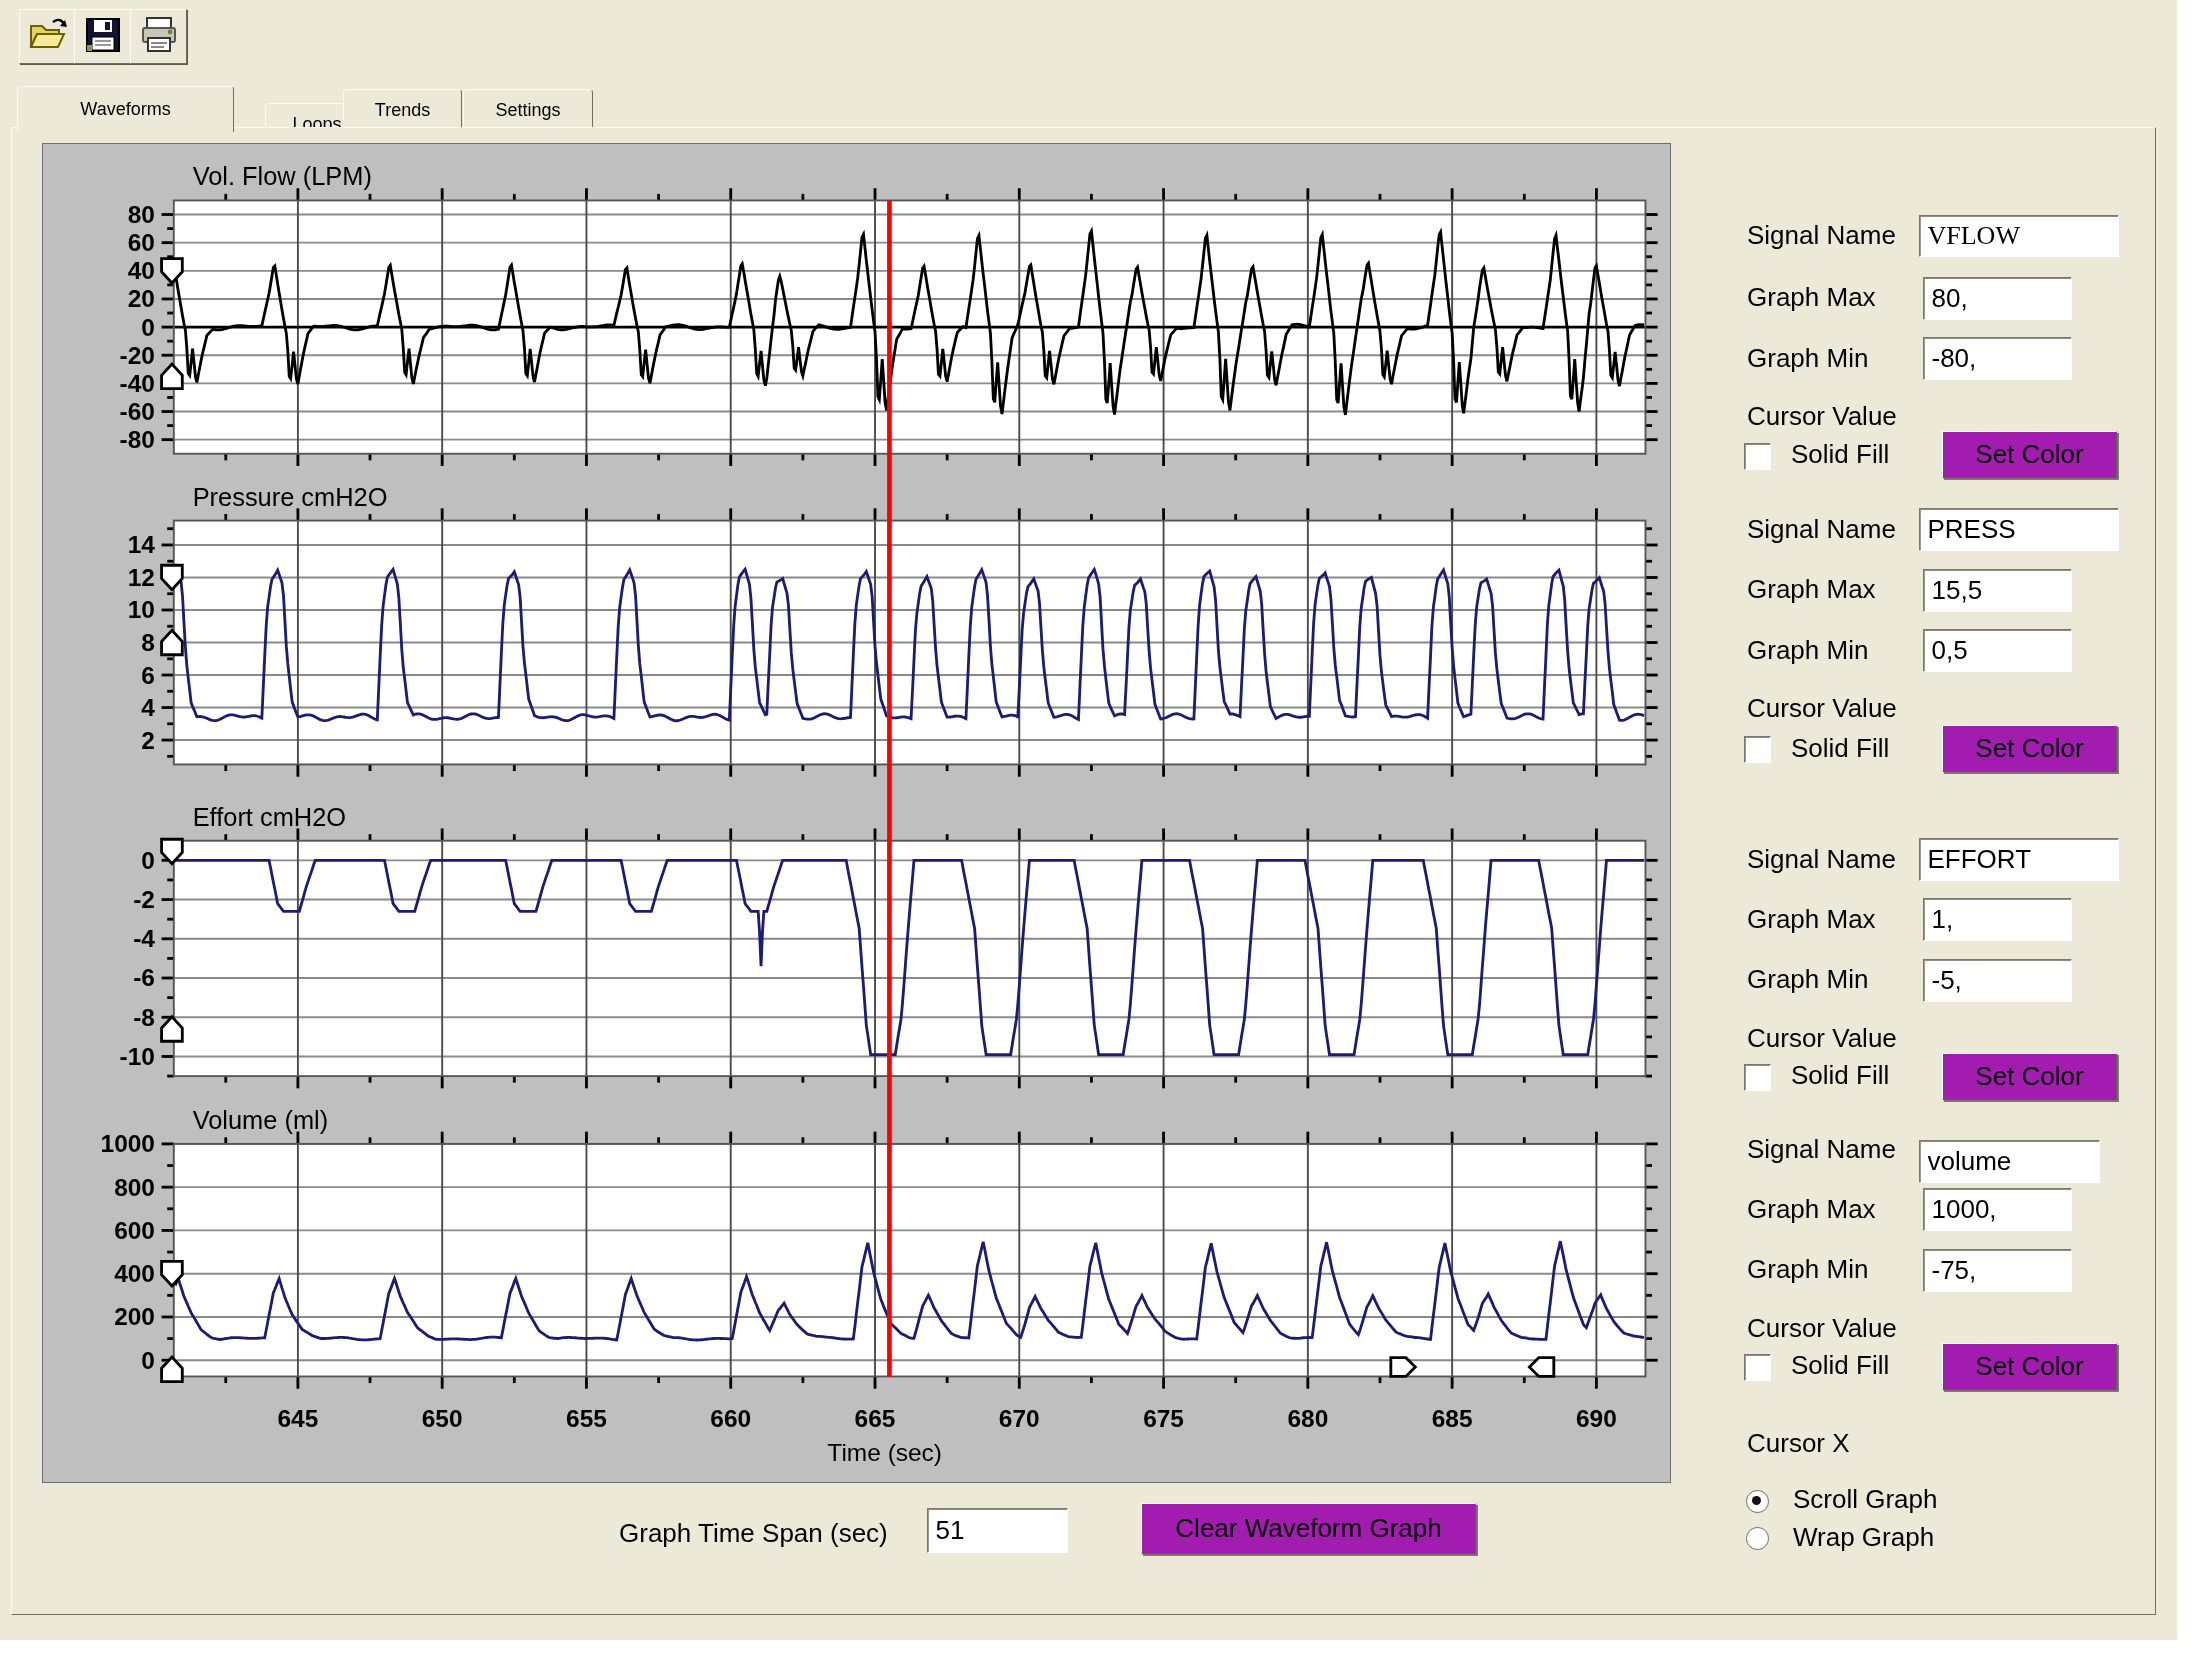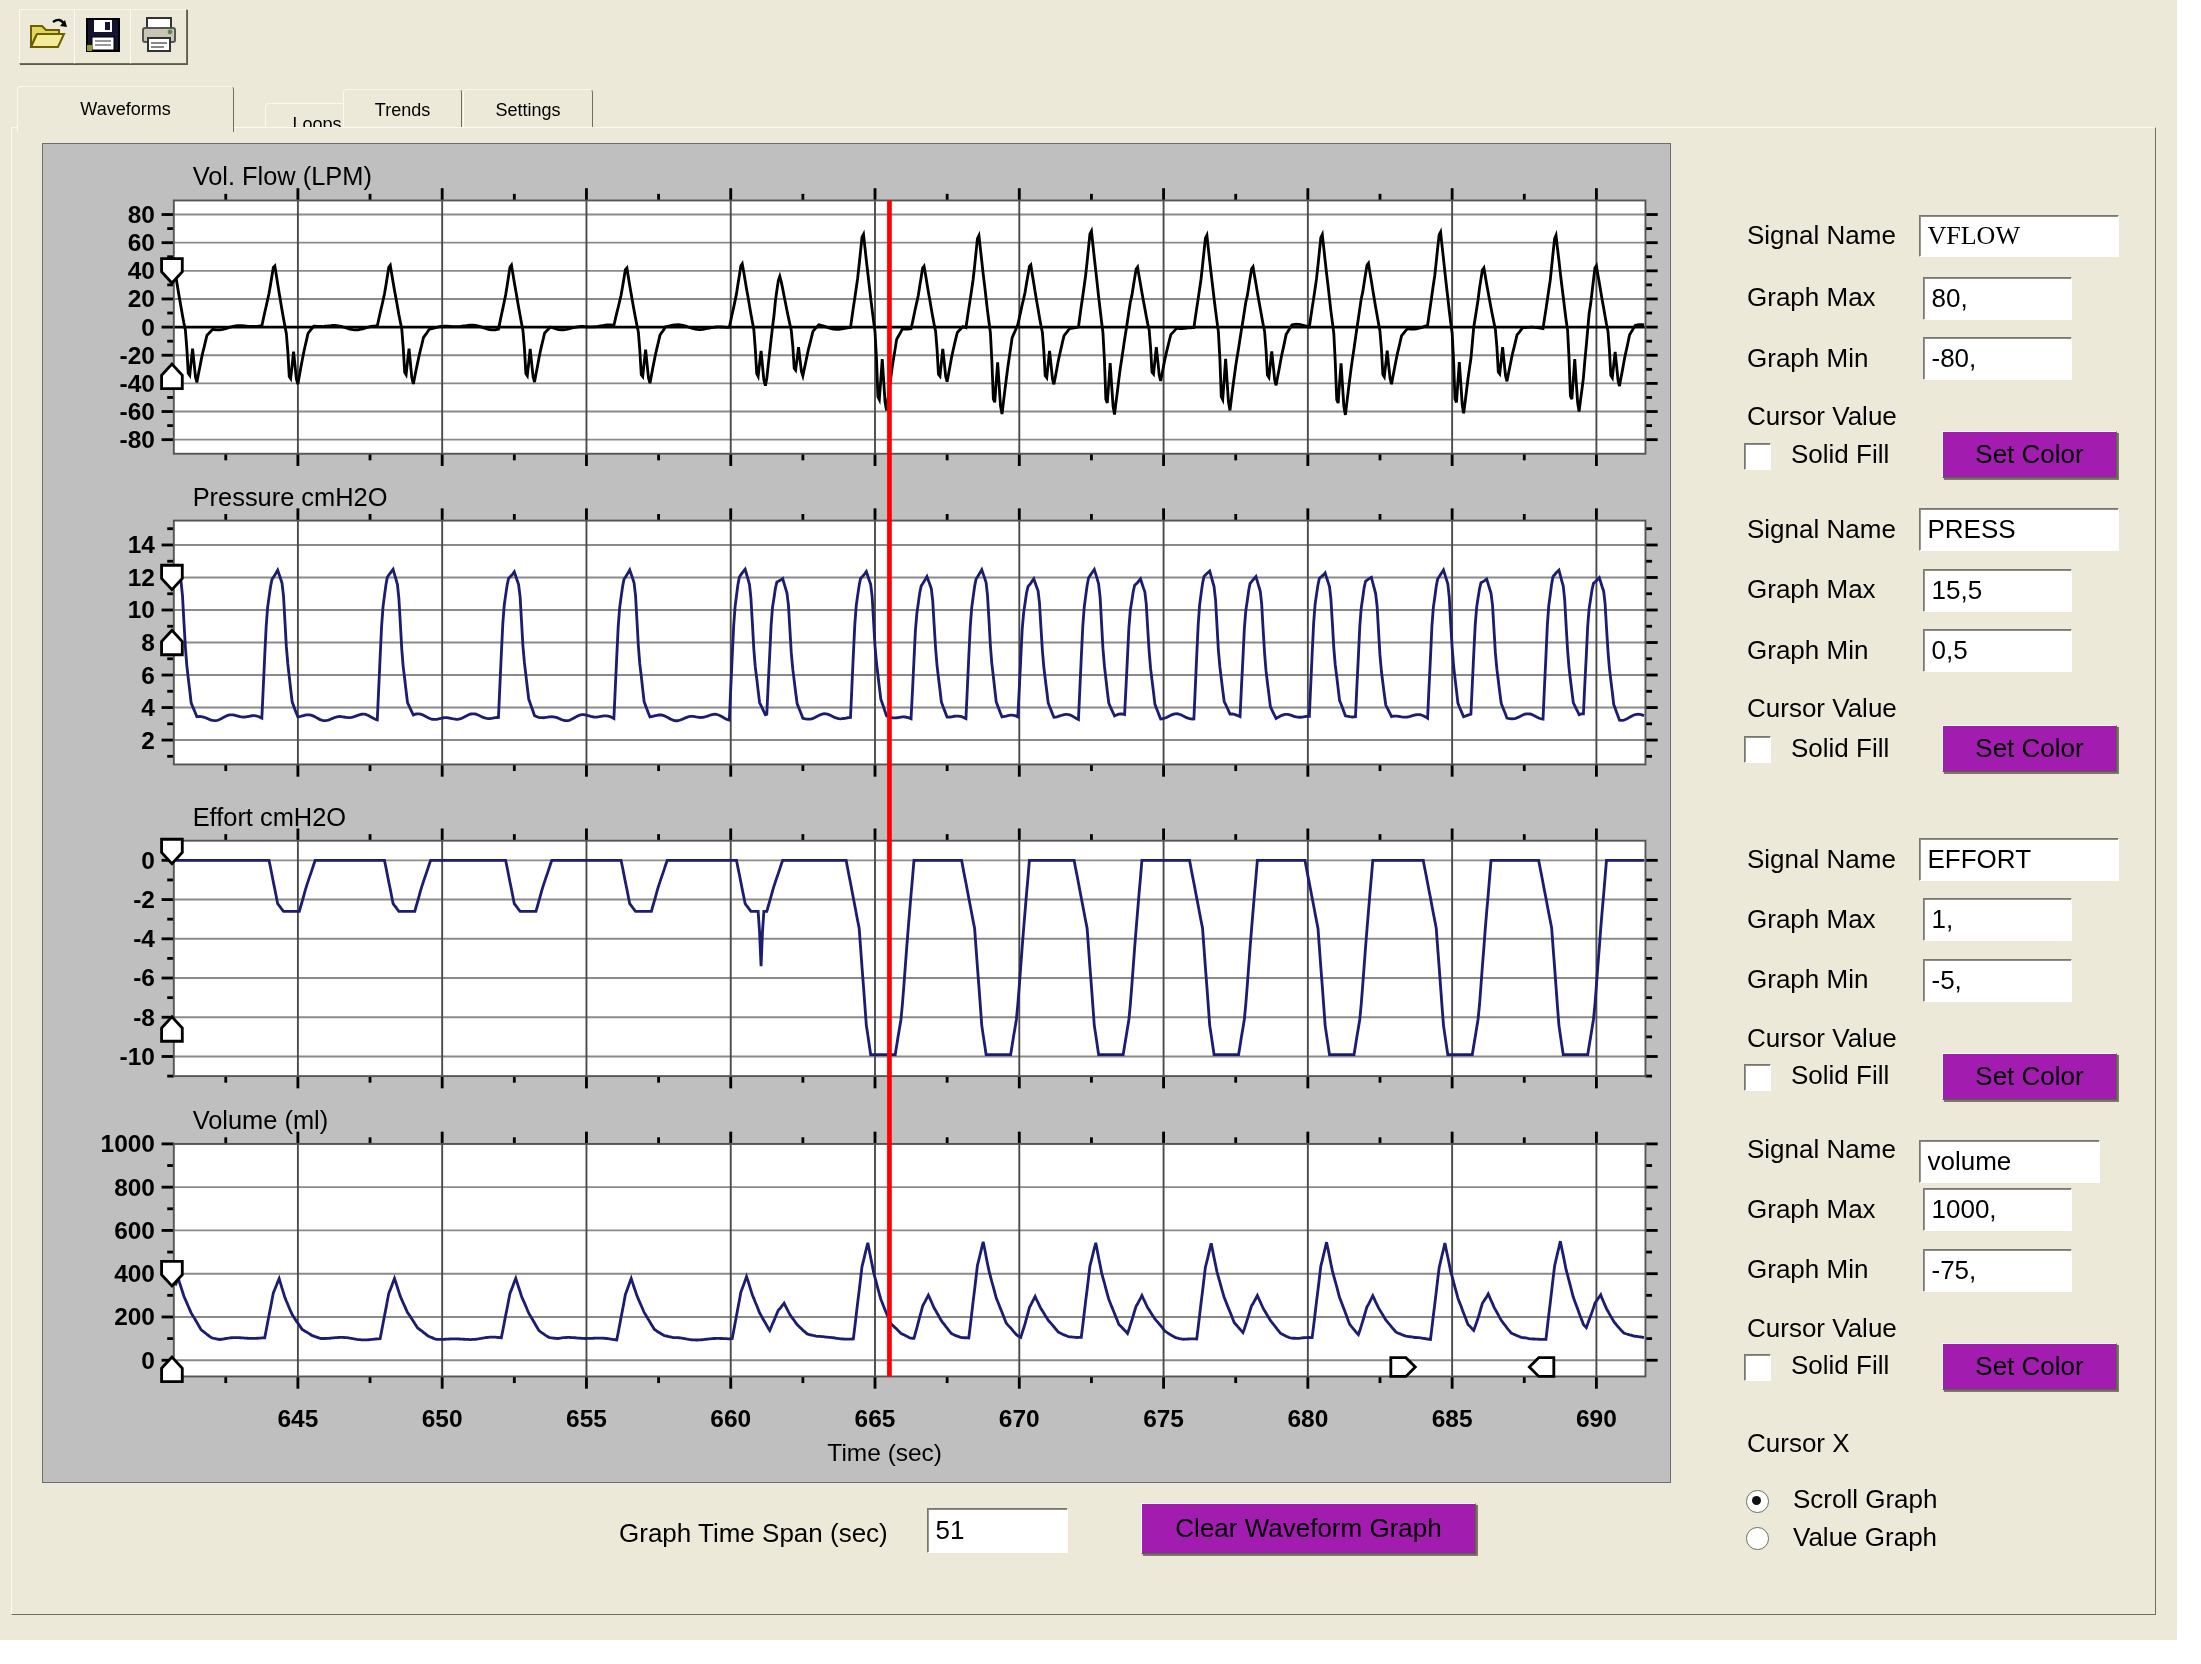--- a/index.html
+++ b/index.html
@@ -526,20 +526,20 @@
   <input class="field" style="left: 1923px; top: 1249px; width: 149px; height: 43px;" value="-75,">
   <div class="lbl" style="left:1747px;top:1313px;">Cursor Value</div>
   <div class="cb" style="left:1744px;top:1354px;"></div>
   <div class="lbl" style="left:1791px;top:1350px;">Solid Fill</div>
   <button class="btn3d" style="left:1942px;top:1343px;width:175px;height:47px;">Set Color</button>
 
   <div class="lbl" style="left:1747px;top:1428px;">Cursor X</div>
   <div class="radio sel" style="left:1746px;top:1490px;"></div>
   <div class="lbl" style="left:1793px;top:1484px;">Scroll Graph</div>
   <div class="radio" style="left:1746px;top:1527px;"></div>
-  <div class="lbl" style="left:1793px;top:1522px;">Value Graph</div>
+  <div class="lbl" style="left:1793px;top:1522px;">Wrap Graph</div>
 
   <div class="lbl" style="left:619px;top:1518px;">Graph Time Span (sec)</div>
   <input class="field" style="left: 927px; top: 1508px; width: 141px; height: 45px;" value="51">
   <button class="btn3d" style="left:1141px;top:1503px;width:335px;height:51px;">Clear Waveform Graph</button>
 
 </div>
 
 
 </body></html>

